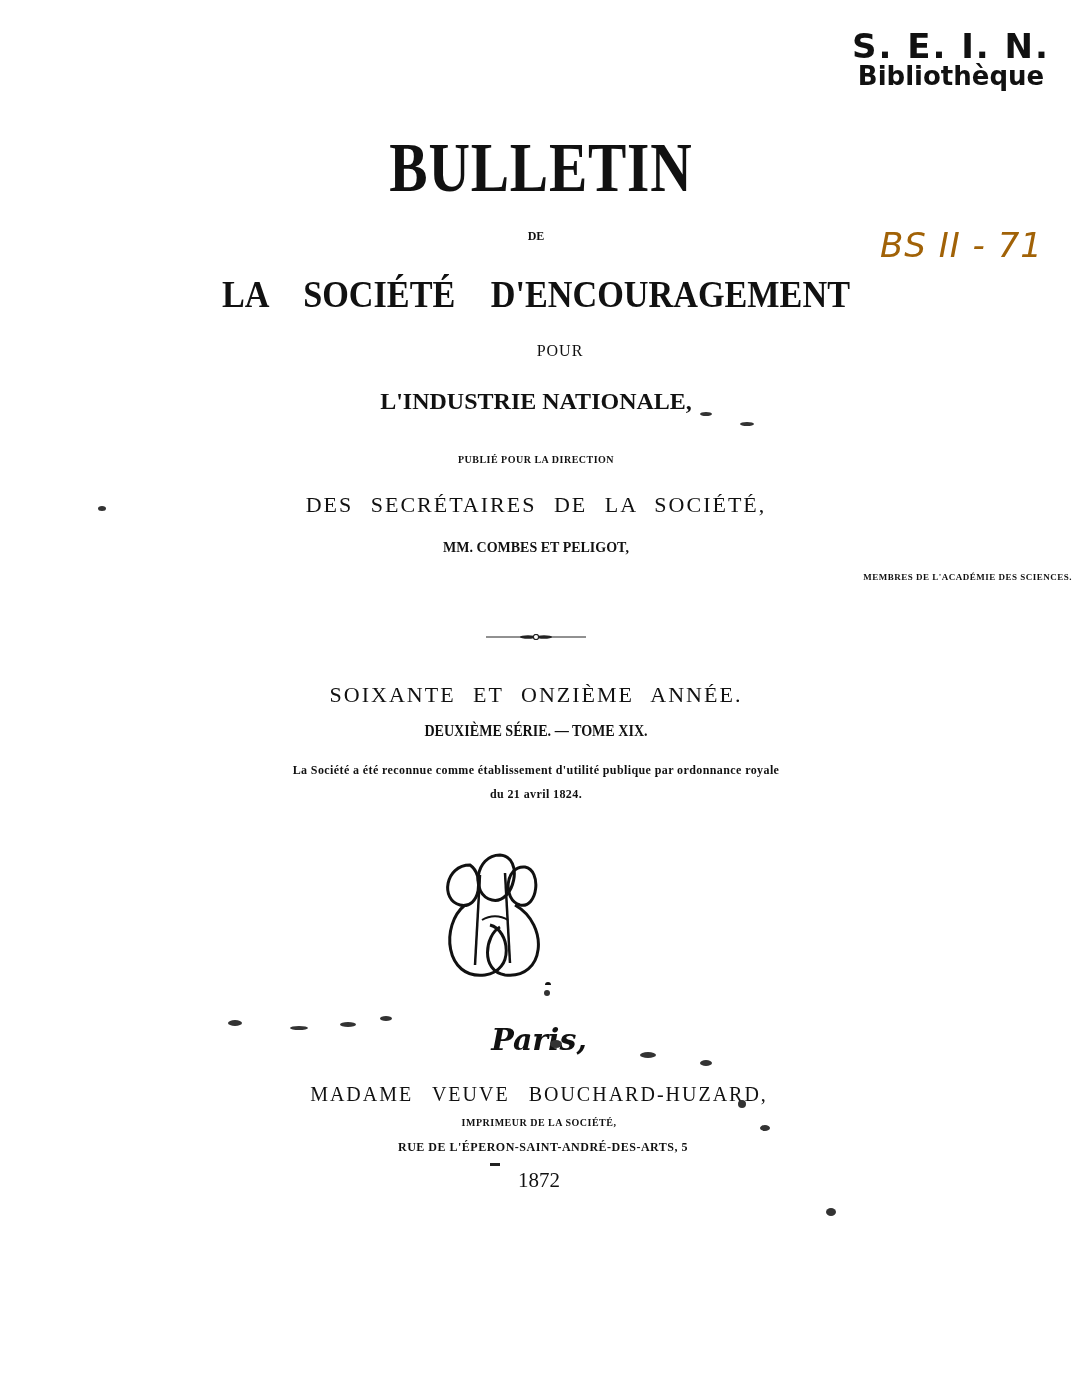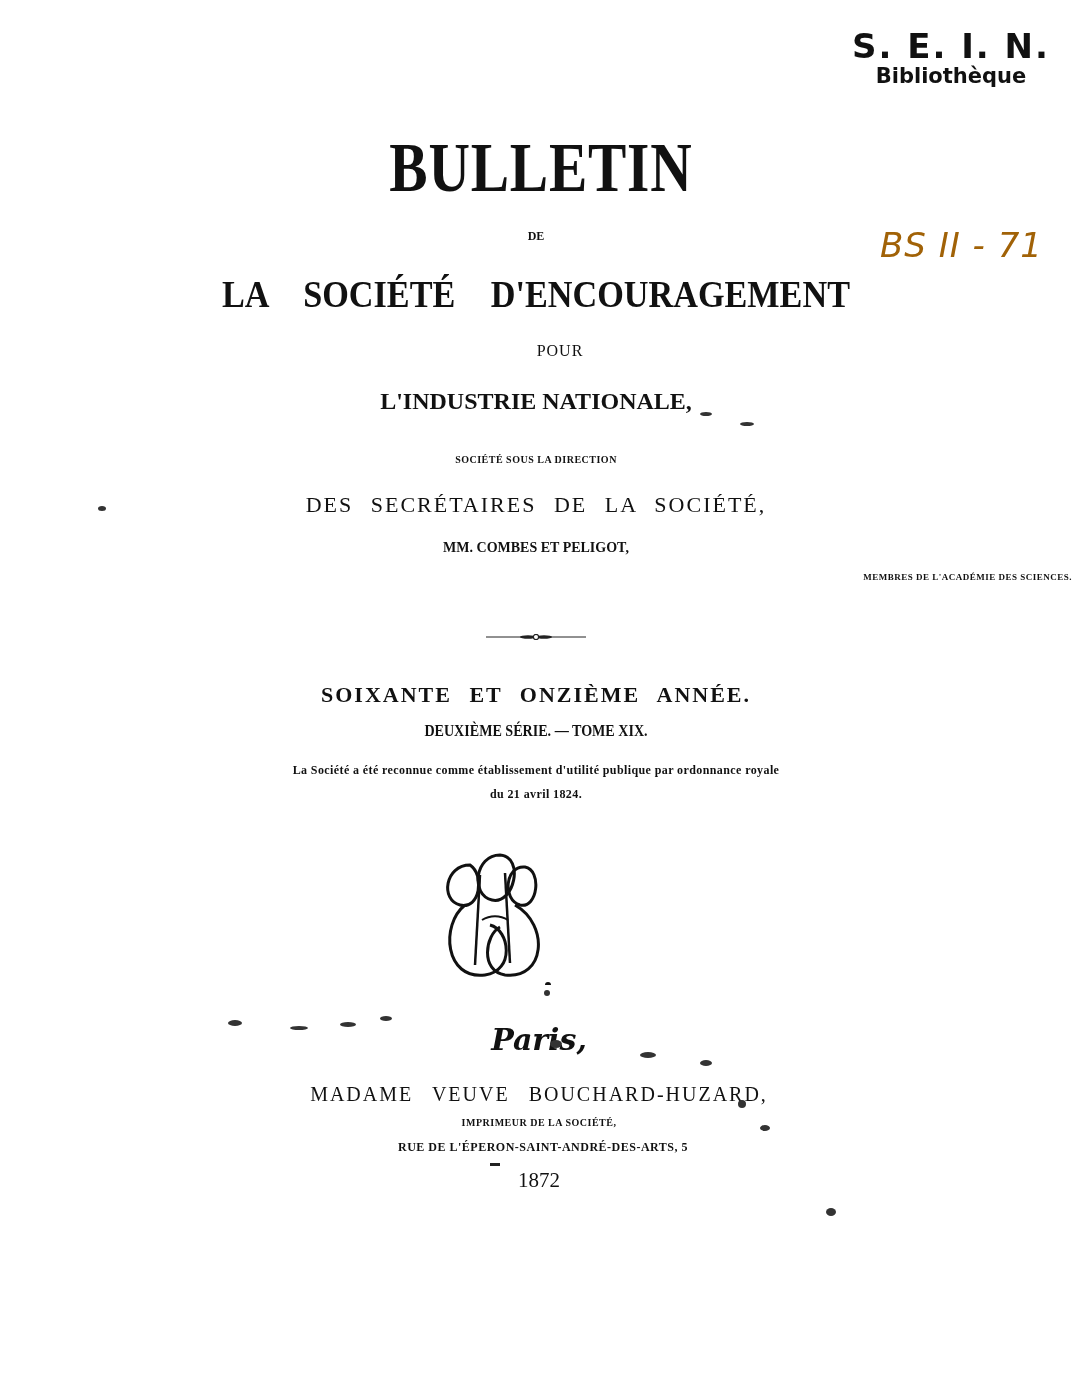--- a/index.html
+++ b/index.html
@@ -1,33 +1,33 @@
 <!DOCTYPE html>
 <html><head>
   <meta charset="utf-8">
   <style>
     html, body { margin: 0; padding: 0; background: #ffffff; }
     body { width: 1072px; height: 1390px; position: relative; overflow: hidden; color: #111; font-family: "Liberation Serif", "DejaVu Serif", serif; }
     .abs { position: absolute; }
     .center { left: 0; right: 0; text-align: center; }
     .stamp { right: 22px; top: 28px; text-align: center; font-family: "DejaVu Sans", sans-serif; font-weight: bold; color: #111; }
     .stamp .l1 { font-size: 34px; letter-spacing: 2px; line-height: 36px; }
-    .stamp .l2 { font-size: 21px; line-height: 24px; }
+    .stamp .l2 { font-size: 26px; line-height: 24px; }
     .handnote { left: 880px; top: 225px; font-family: "DejaVu Sans", sans-serif; font-size: 34px; font-style: italic; color: #a16207; letter-spacing: 1px; }
     .title { top: 128px; font-size: 70px; font-weight: bold; letter-spacing: 1px; transform: scaleX(0.82); transform-origin: center; padding-left: 12px;}
     .de { top: 229px; font-size: 12px; font-weight: bold; }
     .society { top: 272px; font-size: 38px; font-weight: bold; word-spacing: 30px; transform: scaleX(0.9); padding-left: 0px; }
     .pour { top: 342px; font-size: 16px; letter-spacing: 1px; margin-left: 48px; }
     .industrie { top: 388px; font-size: 24px; font-weight: bold; font-family: "Liberation Serif", serif; }
     .publie { top: 454px; font-size: 10px; font-weight: bold; letter-spacing: 0.5px; }
     .secretaires { top: 492px; font-size: 22px; letter-spacing: 2px; word-spacing: 10px; }
     .mm { top: 540px; font-size: 14px; font-weight: bold; }
     .membres { top: 572px; font-size: 9px; font-weight: bold; letter-spacing: 0.5px; text-align: right; }
     .rule { top: 634px; left: 486px; width: 100px; height: 6px; }
-    .annee { top: 682px; font-size: 22px; letter-spacing: 2px; word-spacing: 10px; font-weight: bold; }
+    .annee { top: 682px; font-size: 22px; letter-spacing: 2px; word-spacing: 10px; }
     .serie { top: 722px; font-size: 16px; font-weight: bold; transform: scaleX(0.88); }
     .notice1 { top: 763px; font-size: 12px; font-weight: bold; font-family: "Liberation Serif", serif; letter-spacing: 0.4px; }
     .notice2 { top: 787px; font-size: 12px; font-weight: bold; letter-spacing: 0.4px; }
     .monogram { top: 845px; left: 430px; width: 130px; height: 140px; }
     .paris { top: 1022px; font-size: 30px; font-weight: bold; font-style: italic; font-family: "DejaVu Serif", serif; padding-left: 6px; }
     .publisher { top: 1083px; font-size: 20px; letter-spacing: 2px; word-spacing: 12px; padding-left: 6px; }
     .imprimeur { top: 1117px; font-size: 10px; font-weight: bold; letter-spacing: 0.5px; padding-left: 6px; }
     .rue { top: 1140px; font-size: 12px; font-weight: bold; letter-spacing: 0.5px; padding-left: 14px; }
     .smallrule { top: 1163px; left: 490px; width: 10px; height: 3px; background: #222; }
     .year { top: 1168px; font-size: 21px; padding-left: 6px; }
@@ -41,21 +41,21 @@
   <div class="l2">Bibliothèque</div>
 </div>
 
 <div class="abs handnote">BS II - 71</div>
 
 <div class="abs center title">BULLETIN</div>
 <div class="abs center de">DE</div>
 <div class="abs center society">LA SOCIÉTÉ D'ENCOURAGEMENT</div>
 <div class="abs center pour">POUR</div>
 <div class="abs center industrie">L'INDUSTRIE NATIONALE,</div>
-<div class="abs center publie">SOCIÉTÉ SOUS LA DIRECTION</div>
+<div class="abs center publie">PUBLIÉ POUR LA DIRECTION</div>
 <div class="abs center secretaires">DES SECRÉTAIRES DE LA SOCIÉTÉ,</div>
 <div class="abs center mm">MM. COMBES ET PELIGOT,</div>
 <div class="abs center membres">MEMBRES DE L'ACADÉMIE DES SCIENCES.</div>
 
 <svg class="abs rule" viewBox="0 0 100 6">
   <line x1="0" y1="3" x2="100" y2="3" stroke="#222" stroke-width="1"></line>
   <ellipse cx="42" cy="3" rx="8" ry="1.8" fill="#222"></ellipse>
   <ellipse cx="58" cy="3" rx="8" ry="1.8" fill="#222"></ellipse>
   <circle cx="50" cy="3" r="2.6" fill="#fff" stroke="#222" stroke-width="1.2"></circle>
 </svg>

